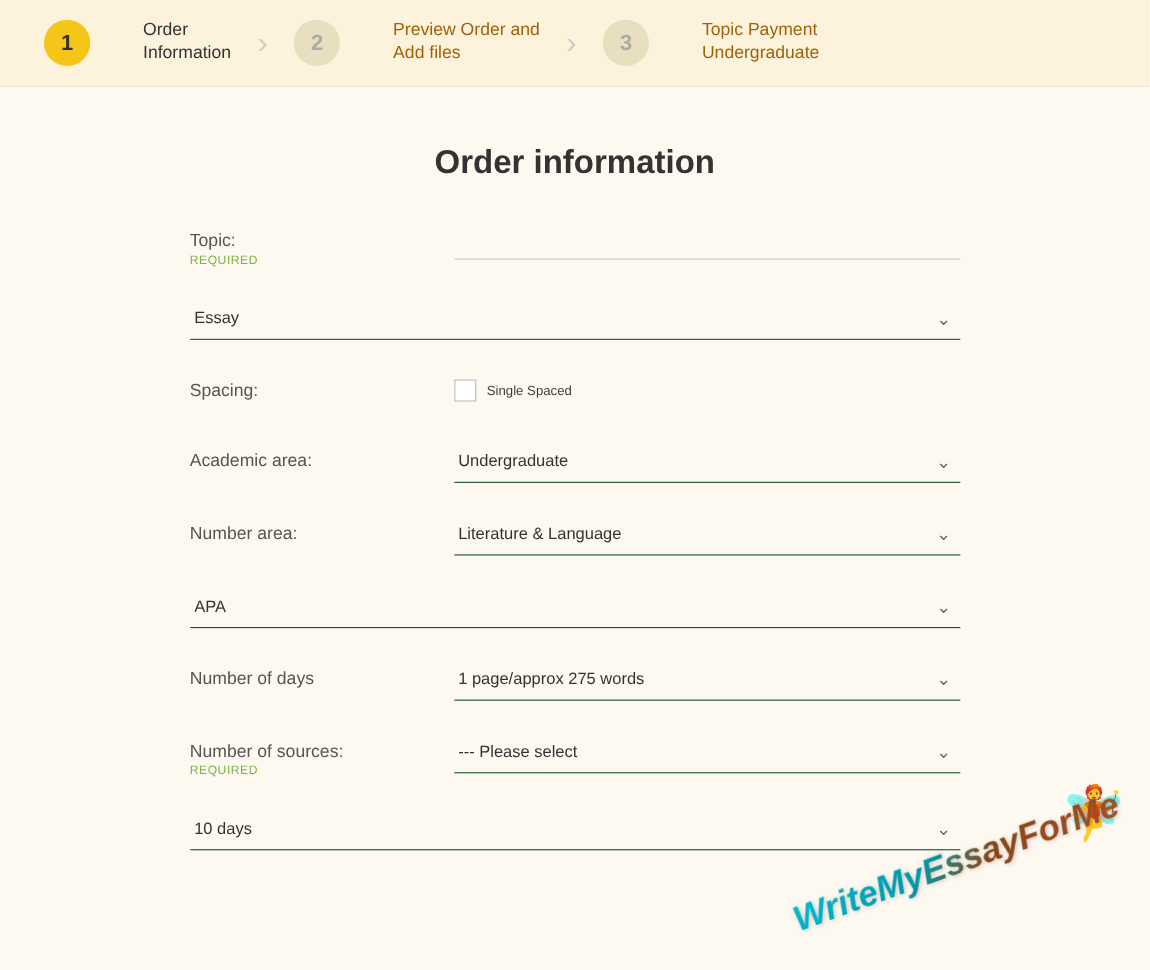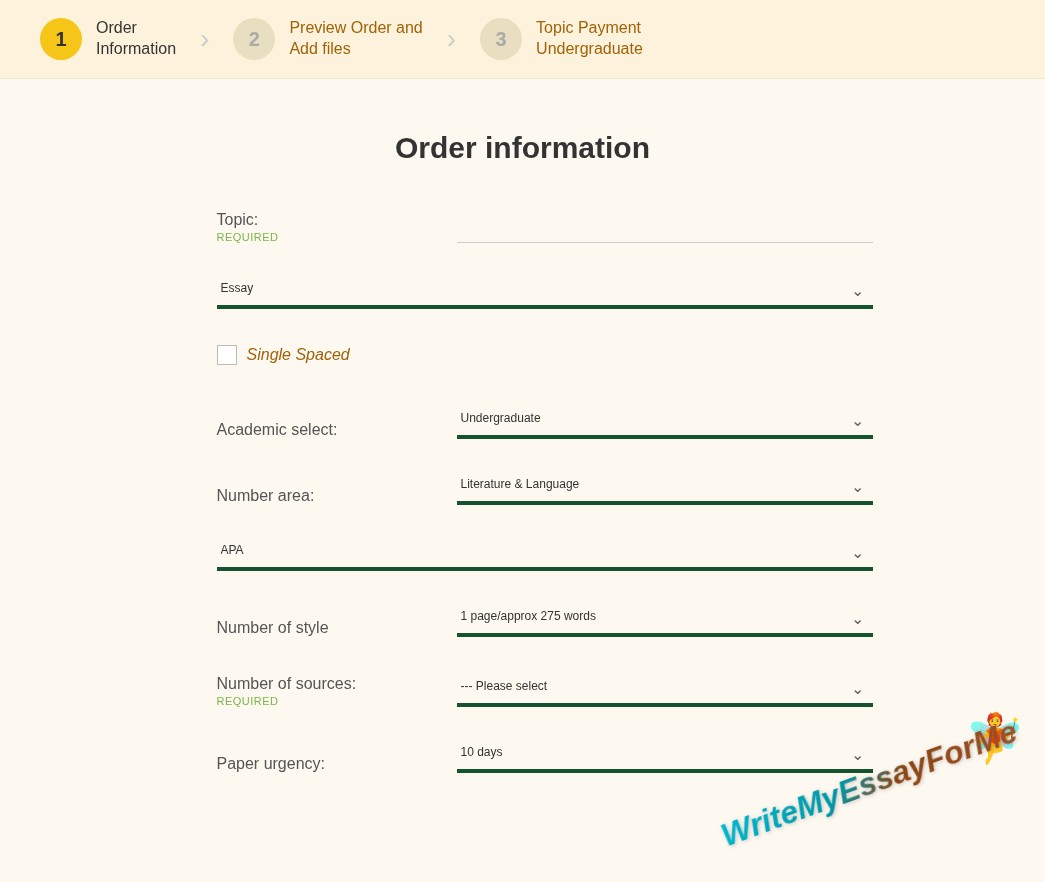--- a/index.html
+++ b/index.html
@@ -39,20 +39,21 @@
       background: #f5c518;
       color: #333;
     }
     .step-circle.inactive {
       background: #e8dfc0;
       color: #aaa;
     }
     .step-label {
       display: flex;
       flex-direction: column;
+      margin-left: 34px;
     }
     .step-label span {
       font-size: 16px;
       line-height: 1.3;
       color: #555;
     }
     .step-label span.active-text {
       color: #333;
       font-weight: 500;
     }
@@ -80,23 +81,22 @@
       color: #333;
       margin-bottom: 36px;
     }
 
     .form-container {
       width: 700px;
     }
 
     .form-row {
       display: flex;
-      align-items: flex-end;
+      align-items: flex-start;
       margin-bottom: 28px;
-      margin-left: 44px;
     }
 
     .form-label {
       width: 240px;
       min-width: 240px;
       padding-top: 10px;
       font-size: 16px;
       color: #555;
     }
 
@@ -120,24 +120,24 @@
       background: transparent;
       padding: 8px 4px;
       font-size: 16px;
       color: #333;
       outline: none;
     }
 
     .form-select {
       width: 100%;
       border: none;
-      border-bottom: 4px solid #14532d;
+      border-bottom: 1px solid #14532d;
       background: transparent;
       padding: 10px 4px;
-      font-size: 12px;
+      font-size: 15px;
       color: #333;
       outline: none;
       appearance: none;
       -webkit-appearance: none;
       cursor: pointer;
     }
 
     .select-wrapper {
       position: relative;
       width: 100%;
@@ -164,23 +164,22 @@
     .checkbox-box {
       width: 20px;
       height: 20px;
       border: 1.5px solid #bbb;
       background: #fff;
       display: inline-block;
       flex-shrink: 0;
     }
 
     .checkbox-label {
-      font-size: 16px;
-      color: #a16207;
-      font-style: italic;
+      font-size: 12px;
+      color: #404040;
     }
 
     
     .watermark {
       position: fixed;
       bottom: 80px;
       right: 20px;
       pointer-events: none;
       z-index: 100;
     }
@@ -254,31 +253,34 @@
           <option>Essay</option>
           <option>Research Paper</option>
           <option>Dissertation</option>
           <option>Term Paper</option>
         </select>
         <span class="chevron-down">⌄</span>
       </div>
     </div>
 
     <div class="form-row">
+      <div class="form-label">
+        <span>Spacing:</span>
+      </div>
       <div class="form-control-wrap">
         <div class="checkbox-row">
           <div class="checkbox-box"></div>
           <span class="checkbox-label">Single Spaced</span>
         </div>
       </div>
     </div>
 
     <div class="form-row">
       <div class="form-label">
-        <span>Academic select:</span>
+        <span>Academic area:</span>
       </div>
       <div class="form-control-wrap select-wrapper">
         <select class="form-select">
           <option>High School</option>
           <option selected="">Undergraduate</option>
           <option>Master's</option>
           <option>PhD</option>
         </select>
         <span class="chevron-down">⌄</span>
       </div>
@@ -306,21 +308,21 @@
           <option>MLA</option>
           <option>Chicago</option>
           <option>Harvard</option>
         </select>
         <span class="chevron-down">⌄</span>
       </div>
     </div>
 
     <div class="form-row">
       <div class="form-label">
-        <span>Number of style</span>
+        <span>Number of days</span>
       </div>
       <div class="form-control-wrap select-wrapper">
         <select class="form-select">
           <option selected="">1 page/approx 275 words</option>
           <option>2 pages/approx 550 words</option>
           <option>3 pages/approx 825 words</option>
         </select>
         <span class="chevron-down">⌄</span>
       </div>
     </div>
@@ -338,23 +340,20 @@
           <option>2</option>
           <option>3</option>
           <option>4</option>
           <option>5</option>
         </select>
         <span class="chevron-down">⌄</span>
       </div>
     </div>
 
     <div class="form-row">
-      <div class="form-label">
-        <span>Paper urgency:</span>
-      </div>
       <div class="form-control-wrap select-wrapper">
         <select class="form-select">
           <option selected="">10 days</option>
           <option>7 days</option>
           <option>5 days</option>
           <option>3 days</option>
           <option>2 days</option>
           <option>24 hours</option>
         </select>
         <span class="chevron-down">⌄</span>

